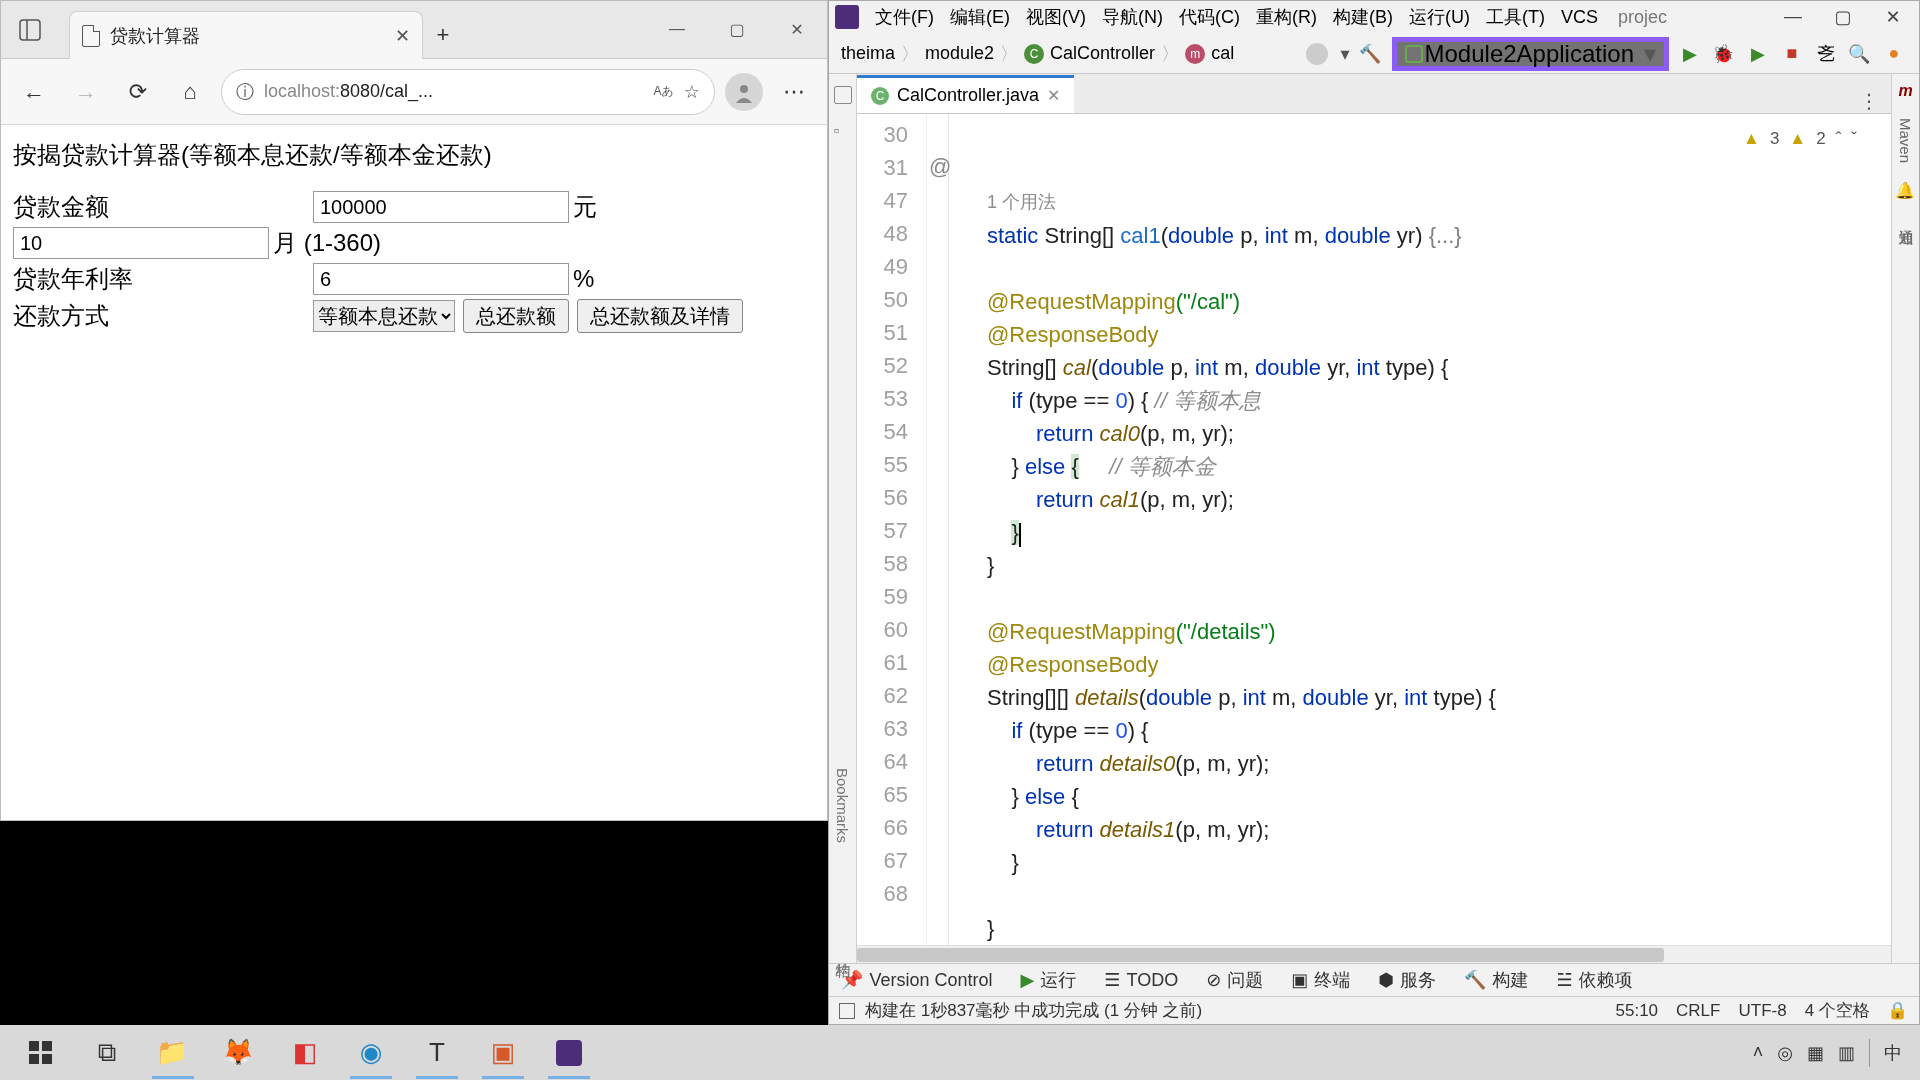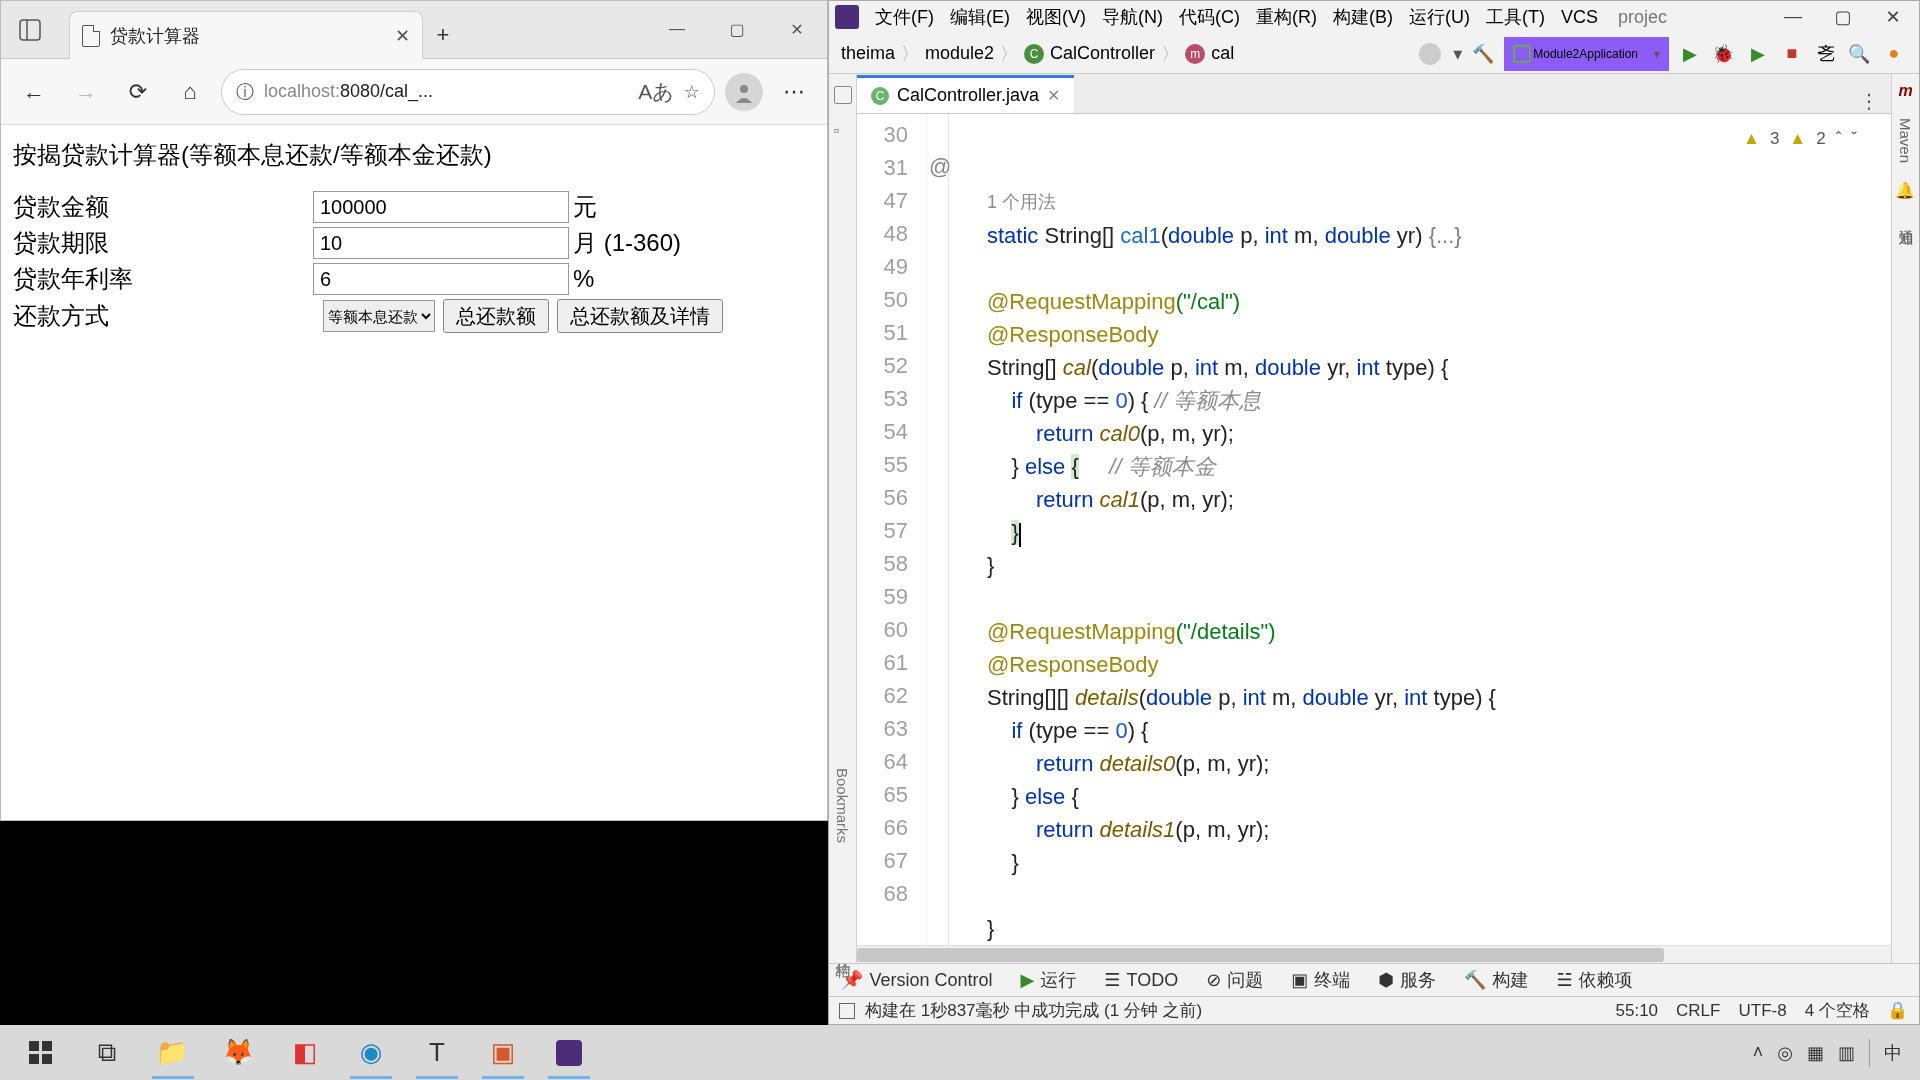--- a/index.html
+++ b/index.html
@@ -21,40 +21,40 @@
 .browser .toolbar .tb-btn.disabled { color: #bbb; }
 .browser .toolbar .urlbar { flex: 1; height: 46px; border: 1px solid #ccc; border-radius: 23px; background: #fff; display: flex; align-items: center; padding: 0 14px; gap: 10px; color: #555; font-size: 18px; }
 .browser .toolbar .urlbar .url { color: #222; }
 .browser .toolbar .urlbar .url .gray { color: #888; }
 .browser .toolbar .avatar { width: 38px; height: 38px; border-radius: 50%; background: #d6d6d6; display: flex; align-items: center; justify-content: center; }
 .browser .page { padding: 14px 12px; font-size: 22px; color: #000; }
 .browser .page .page-title { font-size: 24px; margin-bottom: 20px; }
 .browser .page .row { display: flex; align-items: center; margin-bottom: 4px; }
 .browser .page .row label { width: 300px; font-size: 24px; }
 .browser .page .row input[type=text] { width: 256px; height: 32px; font-size: 20px; padding: 0 6px; border: 1px solid #999; }
-.browser .page .row select { height: 32px; font-size: 15px; border: 1px solid #999; background:#eee;margin-left:10px; }
+.browser .page .row select { height: 32px; font-size: 20px; border: 1px solid #999; background:#eee; }
 .browser .page .row .btn { height: 34px; font-size: 20px; padding: 0 12px; margin-left: 8px; border: 1px solid #888; background: #efefef; border-radius: 3px; }
 .browser .page .row .unit { font-size: 24px; margin-left: 4px; }
 
 
 .ide { position: absolute; left: 828px; top: 0; width: 1092px; height: 1025px; background: #f2f2f2; border: 1px solid #aaa; display: flex; flex-direction: column; }
 .ide .menubar { height: 36px; display: flex; align-items: center; padding: 0 6px; gap: 4px; font-size: 18px; color: #000; }
 .ide .menubar .ij-icon { width: 24px; height: 24px; background: #4b2d7a; border-radius: 3px; margin-right: 6px; }
 .ide .menubar .mitem { padding: 2px 6px; }
 .ide .menubar .projectbox { margin-left: 4px; color: #777; padding: 0 6px; }
 .ide .menubar .wincontrols { margin-left: auto; display: flex; gap: 26px; padding-right: 8px; color: #444; }
 .ide .menubar .wincontrols span { width: 24px; text-align: center; }
 .ide .toolbar2 { height: 44px; border-bottom: 1px solid #c9c9c9; display: flex; align-items: center; padding: 0 12px; gap: 8px; font-size: 18px; }
 .ide .breadcrumb { display: flex; align-items: center; gap: 6px; color: #000; }
 .ide .breadcrumb .bc-sep { color: #aaa; }
 .ide .breadcrumb .bc-c { display: inline-flex; width: 20px; height: 20px; border-radius: 50%; align-items: center; justify-content: center; font-size: 12px; color: #fff; }
 .ide .breadcrumb .bc-c.c { background: #4b8f3b; }
 .ide .breadcrumb .bc-c.m { background: #b94d6a; }
 .ide .toolbar2 .spacer { flex: 1; }
-.ide .toolbar2 .runcfg { height: 34px; border: 1px solid #8b5cf6; background: #8b5cf6; padding: 0 30px 0 28px; display: flex; align-items: center; position: relative; font-size: 12px; }
+.ide .toolbar2 .runcfg { height: 34px; border: 5px solid #8b5cf6; background: #737373; padding: 0 30px 0 28px; display: flex; align-items: center; position: relative; font-size: 24px; }
 .ide .toolbar2 .runcfg::before { content: ""; position:absolute; left:8px; width:14px;height:14px;border:2px solid #6aa84f;border-radius:3px; }
 .ide .toolbar2 .runcfg::after { content: "▾"; position:absolute; right:8px; color:#555; }
 .ide .toolbar2 .tb-icon { width: 26px; height: 26px; display: flex; align-items: center; justify-content: center; font-size: 18px; }
 .ide .toolbar2 .tb-icon.green { color: #3a8a2a; }
 .ide .toolbar2 .tb-icon.red { color: #c0392b; }
 .ide .toolbar2 .tb-icon.orange { color: #e67e22; }
 .ide .toolbar2 .usericon { width:22px;height:22px;border-radius:50%;background:#ccc; position:relative; margin-right:4px;}
 .ide .body { flex: 1; display: flex; position: relative; }
 .ide .left-gutter { width: 28px; background: #f2f2f2; border-right: 1px solid #d0d0d0; display: flex; flex-direction: column; align-items: center; padding-top: 12px; gap: 18px; color: #777; position:relative;}
 .ide .left-gutter .vert { writing-mode: vertical-rl; font-size: 15px; position:absolute;}
@@ -131,40 +131,39 @@
     </div>
   </div>
   <div class="toolbar">
     <div class="tb-btn">←</div>
     <div class="tb-btn disabled">→</div>
     <div class="tb-btn">⟳</div>
     <div class="tb-btn">⌂</div>
     <div class="urlbar">
       <span>ⓘ</span>
       <span class="url"><span class="gray">localhost:</span><span>8080/cal_...</span></span>
-      <span style="margin-left:auto;font-size:21px;">Aあ</span>
+      <span style="margin-left:auto;font-size:12px;">Aあ</span>
       <span>☆</span>
     </div>
     <div class="avatar">
       <svg width="22" height="22">
           <circle cx="11" cy="8" r="4" fill="#888"></circle>
           <path d="M3 22 Q11 12 19 22" fill="#888"></path>
         </svg>
     </div>
     <div class="tb-btn">⋯</div>
   </div>
   <div class="page">
     <div class="page-title">按揭贷款计算器(等额本息还款/等额本金还款)</div>
     <div class="row">
       <label>贷款金额</label>
       <input type="text" value="100000" style="">
       <span class="unit">元</span>
     </div>
     <div class="row">
-      <label>贷款期限</label>
       <input type="text" value="10" style="">
       <span class="unit">月  (1-360)</span>
     </div>
     <div class="row">
       <label>贷款年利率</label>
       <input type="text" value="6" style="">
       <span class="unit">%</span>
     </div>
     <div class="row">
       <label>还款方式</label>

